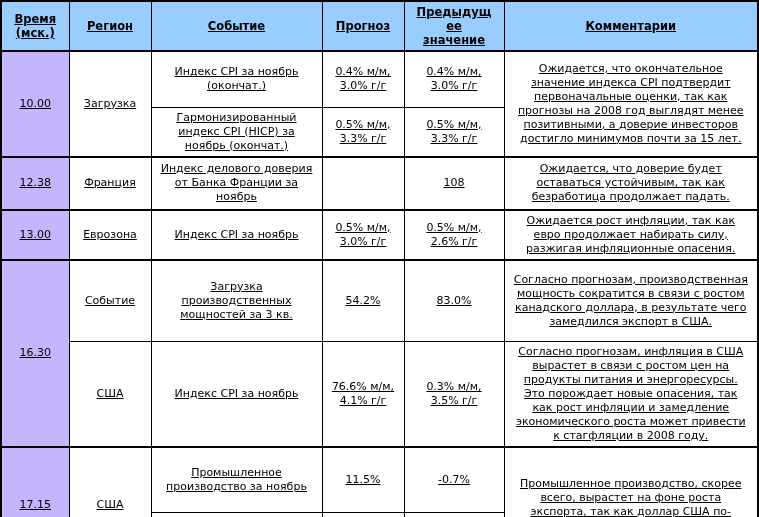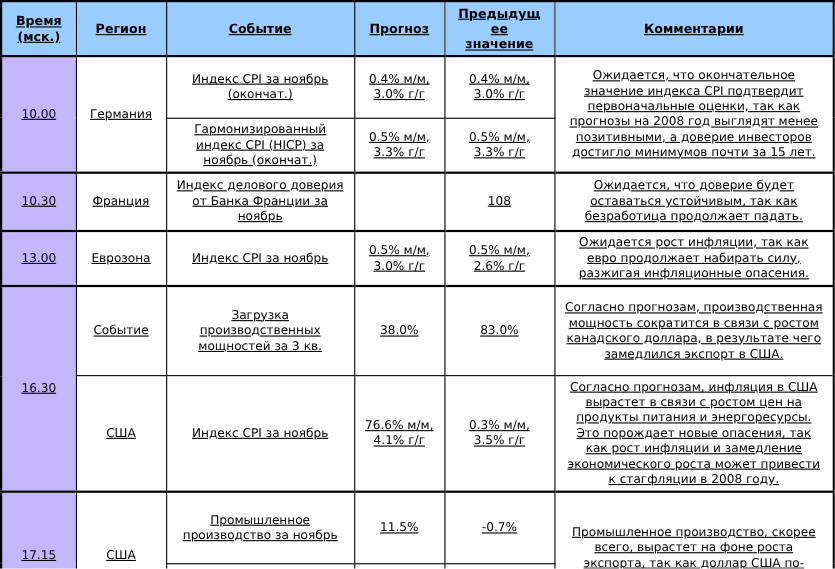--- a/index.html
+++ b/index.html
@@ -73,38 +73,38 @@
         <th>Событие</th>
         <th>Прогноз</th>
         <th>Предыдущее значение</th>
         <th>Комментарии</th>
       </tr>
     </thead>
     <tbody>
 
       <tr class="group-start" style="height:56px">
         <td class="time-col" rowspan="2">10.00</td>
-        <td rowspan="2">Германия</td>
+        <td rowspan="2">Загрузка</td>
         <td>Индекс CPI за ноябрь (окончат.)</td>
         <td class="val-col">0.4% м/м,
 3.0% г/г</td>
         <td class="val-col">0.4% м/м,
 3.0% г/г</td>
         <td class="comment-col" rowspan="2">Ожидается, что окончательное значение индекса CPI подтвердит первоначальные оценки, так как  прогнозы на 2008 год выглядят менее позитивными, а доверие инвесторов достигло минимумов почти за 15 лет.</td>
       </tr>
       <tr style="height:44px">
         <td>Гармонизированный индекс CPI (HICP) за ноябрь (окончат.)</td>
         <td class="val-col">0.5% м/м,
 3.3% г/г</td>
         <td class="val-col">0.5% м/м,
 3.3% г/г</td>
       </tr>
 
       <tr class="group-start" style="height:53px">
-        <td class="time-col">10.30</td>
+        <td class="time-col">12.38</td>
         <td>Франция</td>
         <td>Индекс делового доверия от Банка Франции за ноябрь</td>
         <td class="val-col"></td>
         <td class="val-col">108</td>
         <td class="comment-col">Ожидается, что доверие будет оставаться устойчивым, так как безработица продолжает падать.</td>
       </tr>
 
       <tr class="group-start" style="height:45px">
         <td class="time-col">13.00</td>
         <td>Еврозона</td>
@@ -113,21 +113,21 @@
 3.0% г/г</td>
         <td class="val-col">0.5% м/м,
 2.6% г/г</td>
         <td class="comment-col">Ожидается рост инфляции, так как евро продолжает набирать силу, разжигая инфляционные опасения.</td>
       </tr>
 
       <tr class="group-start" style="height:82px">
         <td class="time-col" rowspan="2">16.30</td>
         <td>Событие</td>
         <td>Загрузка производственных мощностей за 3 кв.</td>
-        <td class="val-col">38.0%</td>
+        <td class="val-col">54.2%</td>
         <td class="val-col">83.0%</td>
         <td class="comment-col">Согласно прогнозам, производственная мощность сократится в связи с ростом канадского доллара, в результате чего замедлился экспорт в США.</td>
       </tr>
       <tr style="height:85px">
         <td>США</td>
         <td>Индекс CPI за ноябрь</td>
         <td class="val-col">76.6% м/м,
 4.1% г/г</td>
         <td class="val-col">0.3% м/м,
 3.5% г/г</td>

